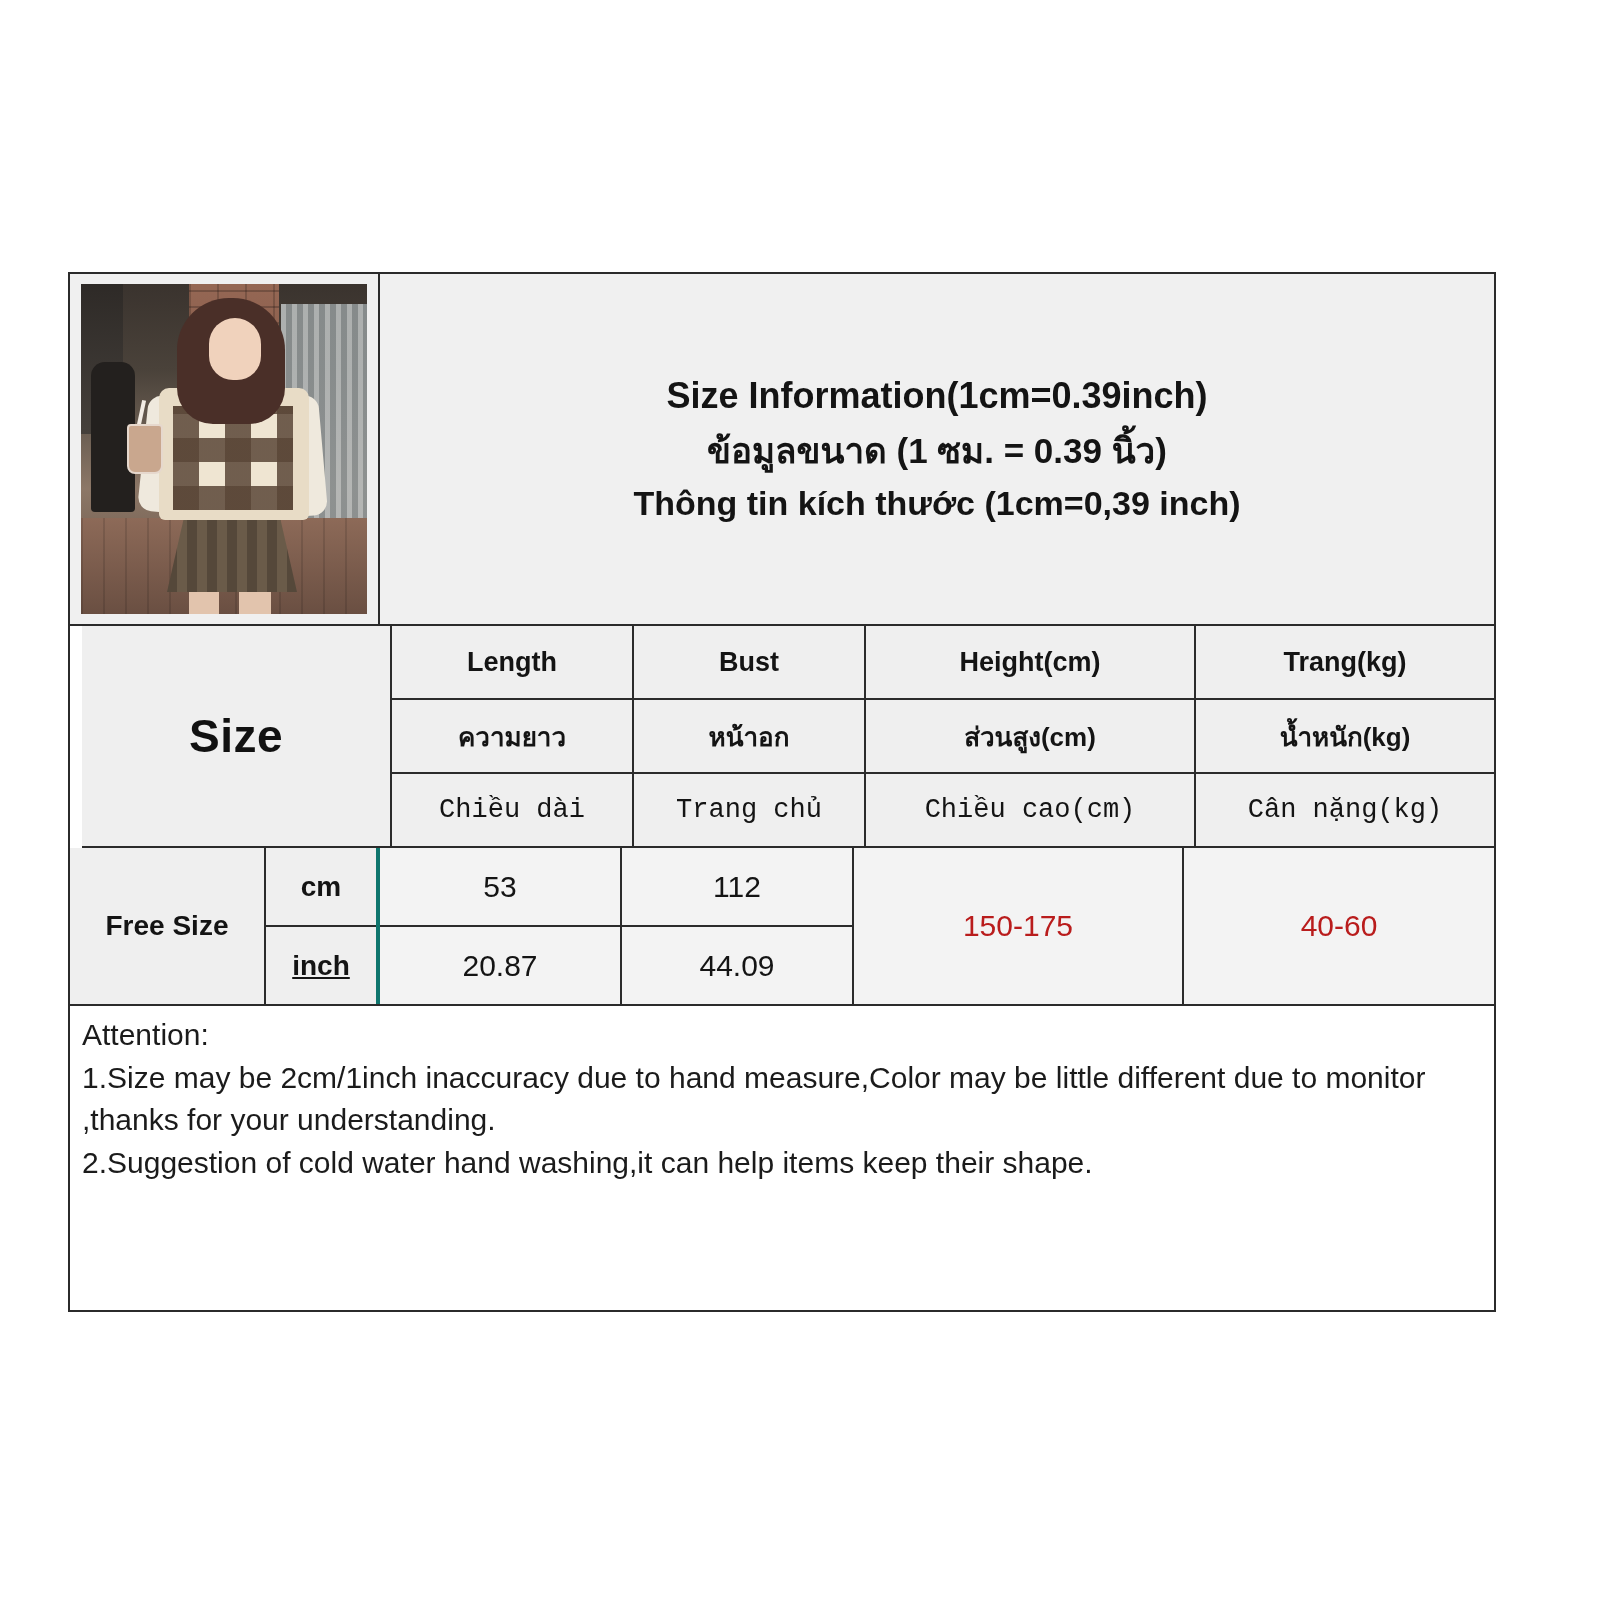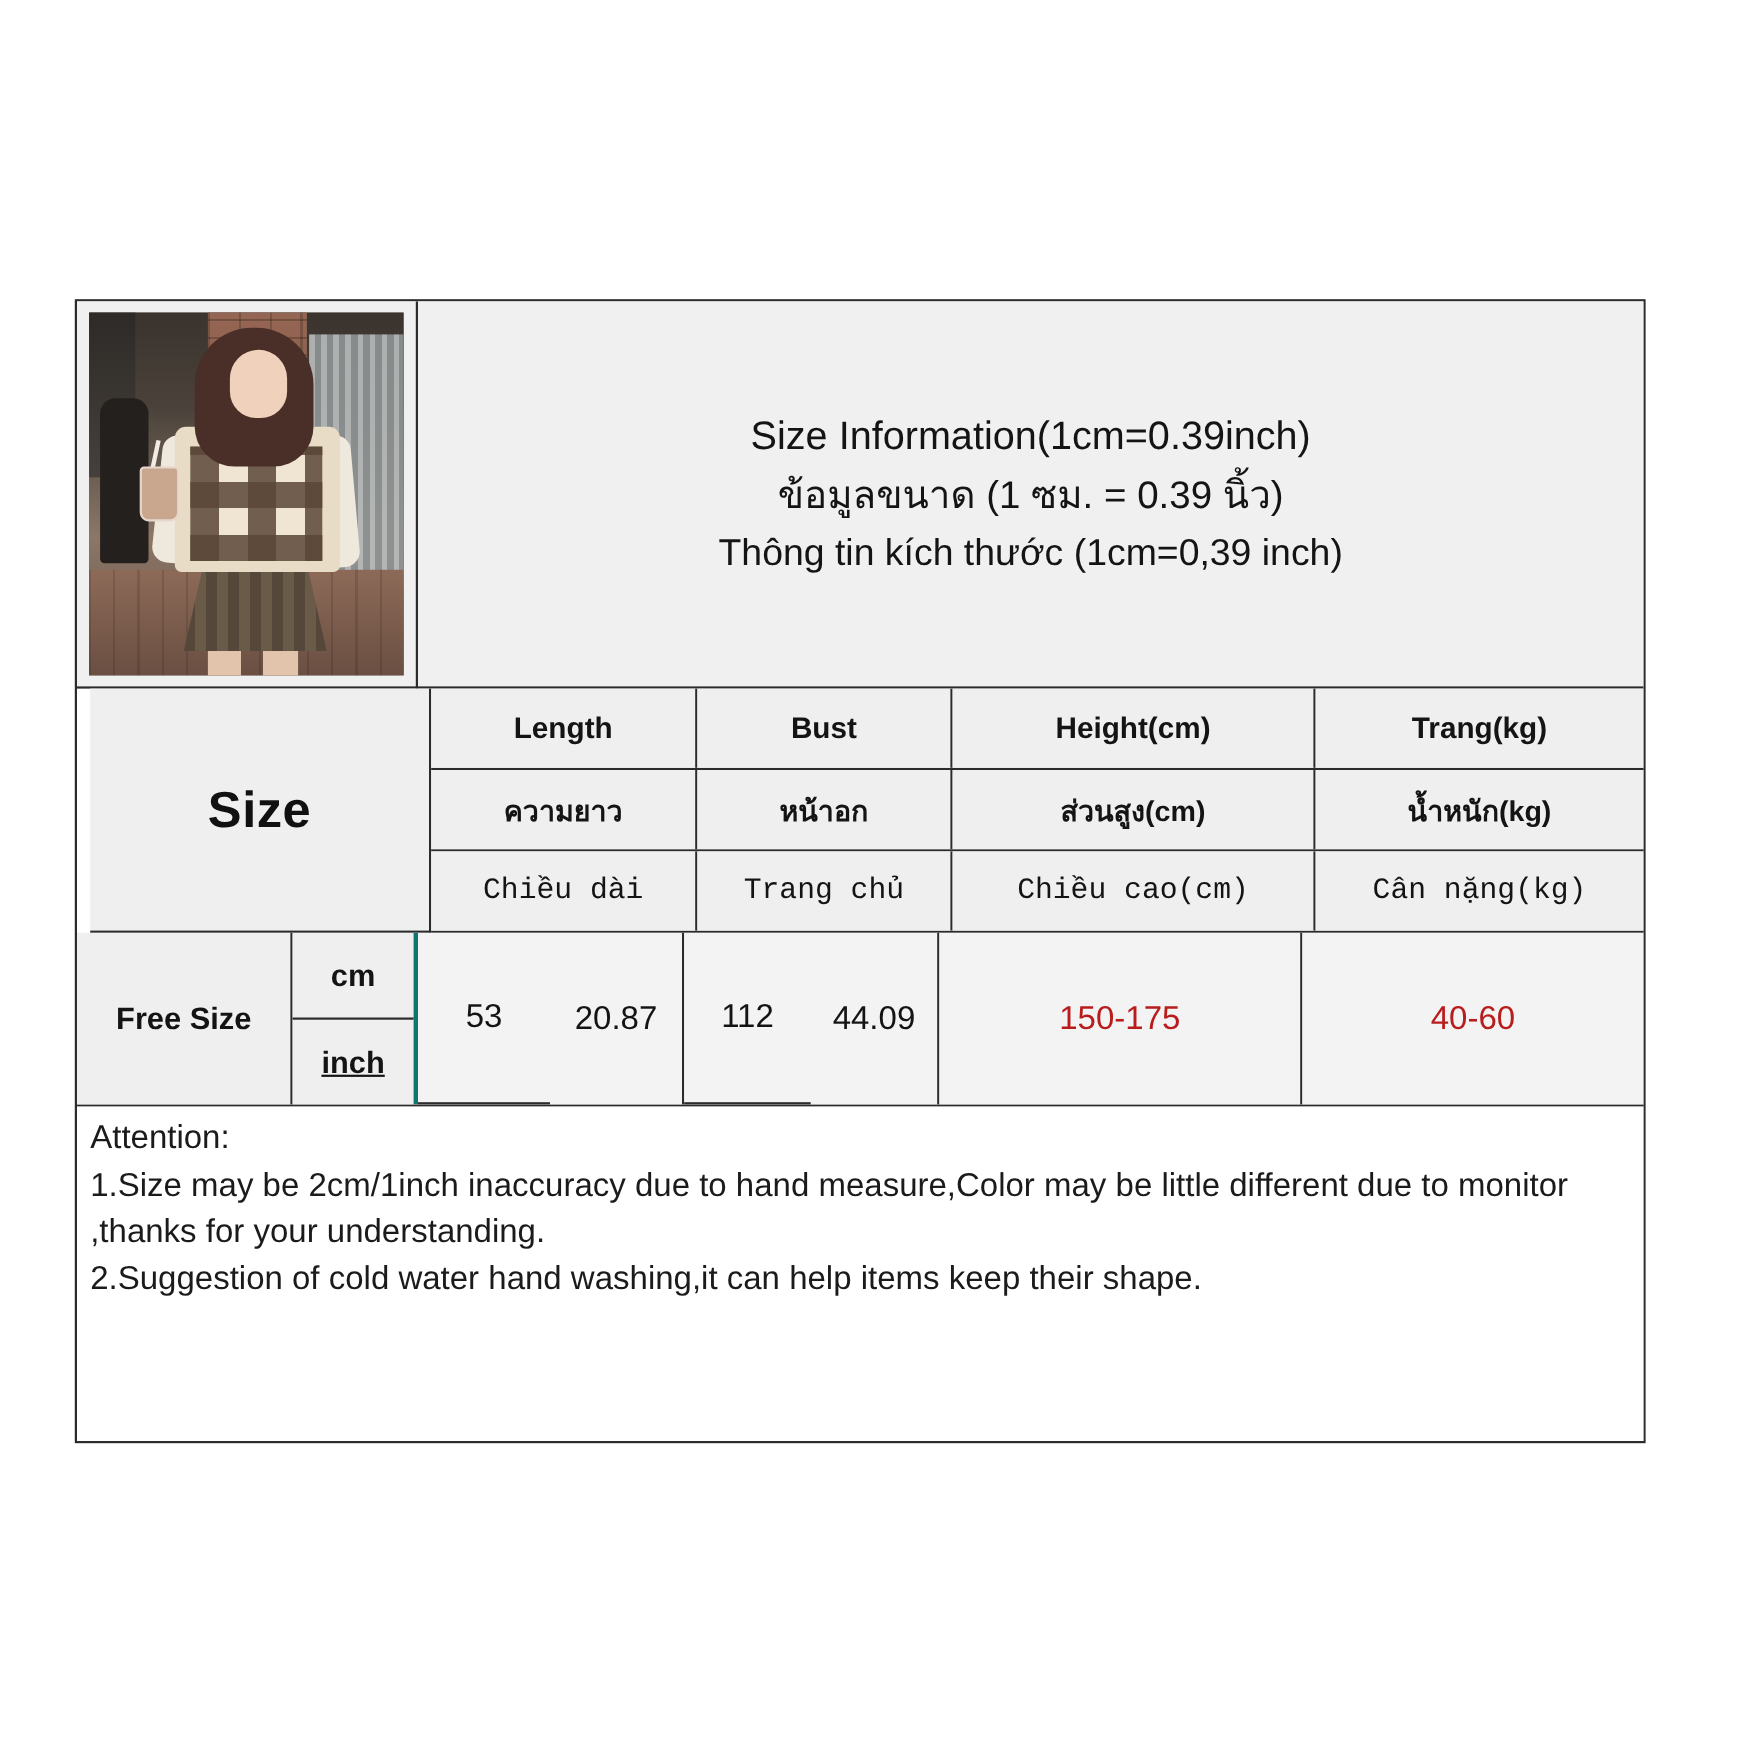--- a/index.html
+++ b/index.html
@@ -154,21 +154,21 @@
     box-sizing: border-box;
     background: #f0f0f0;
     display: flex;
     flex-direction: column;
     align-items: center;
     justify-content: center;
     gap: 12px;
     padding: 0 16px;
   }
   .title-line {
-    font-weight: normal;
+    font-weight: bold;
     color: #141414;
     font-size: 36px;
     line-height: 1.18;
     text-align: center;
     white-space: nowrap;
   }
   .title-line.l2 { font-size: 35px; }
   .title-line.l3 { font-size: 34px; }
 
   
@@ -271,21 +271,21 @@
     color: #141414;
     border-bottom: 2px solid #2b2b2b;
     box-sizing: border-box;
   }
   .unit-cell:last-child { border-bottom: none; text-decoration: underline; }
 
   .val-col {
     box-sizing: border-box;
     border-right: 2px solid #2b2b2b;
     display: flex;
-    flex-direction: row;
+    flex-direction: column;
     background: #f3f3f3;
   }
   .val-cell {
     flex: 1 1 0;
     display: flex;
     align-items: center;
     justify-content: center;
     font-size: 30px;
     color: #141414;
     border-bottom: 2px solid #2b2b2b;

